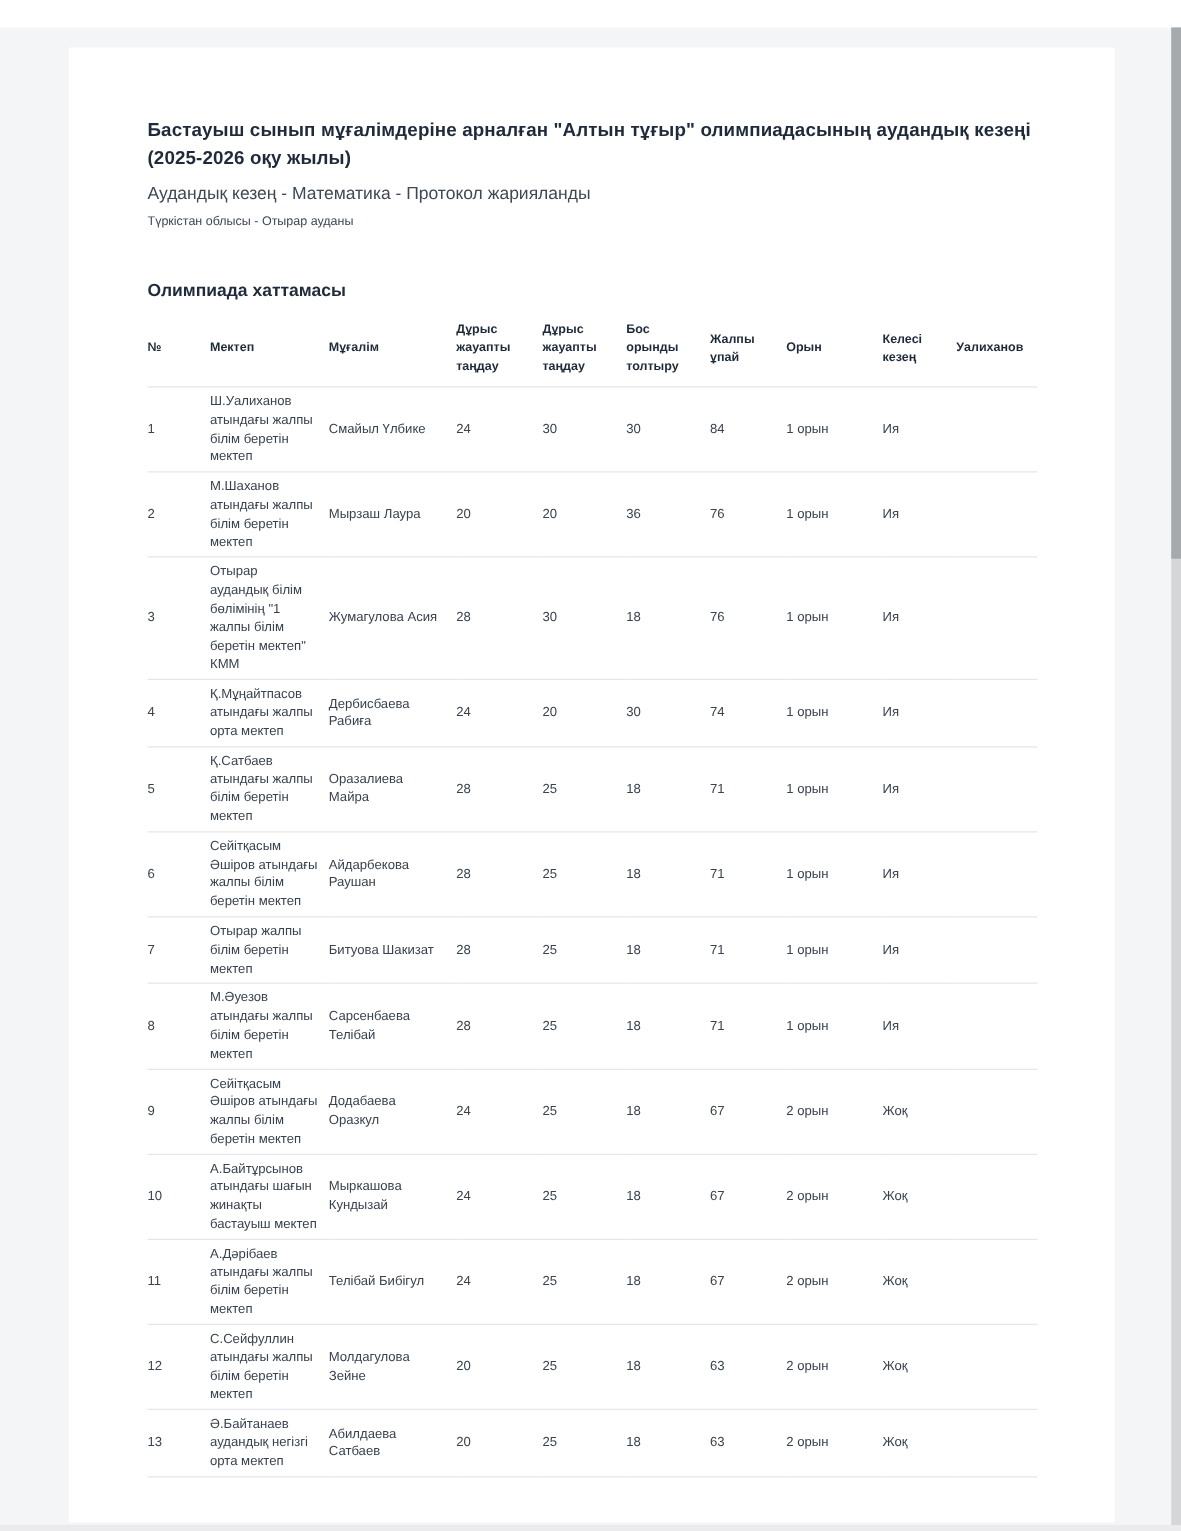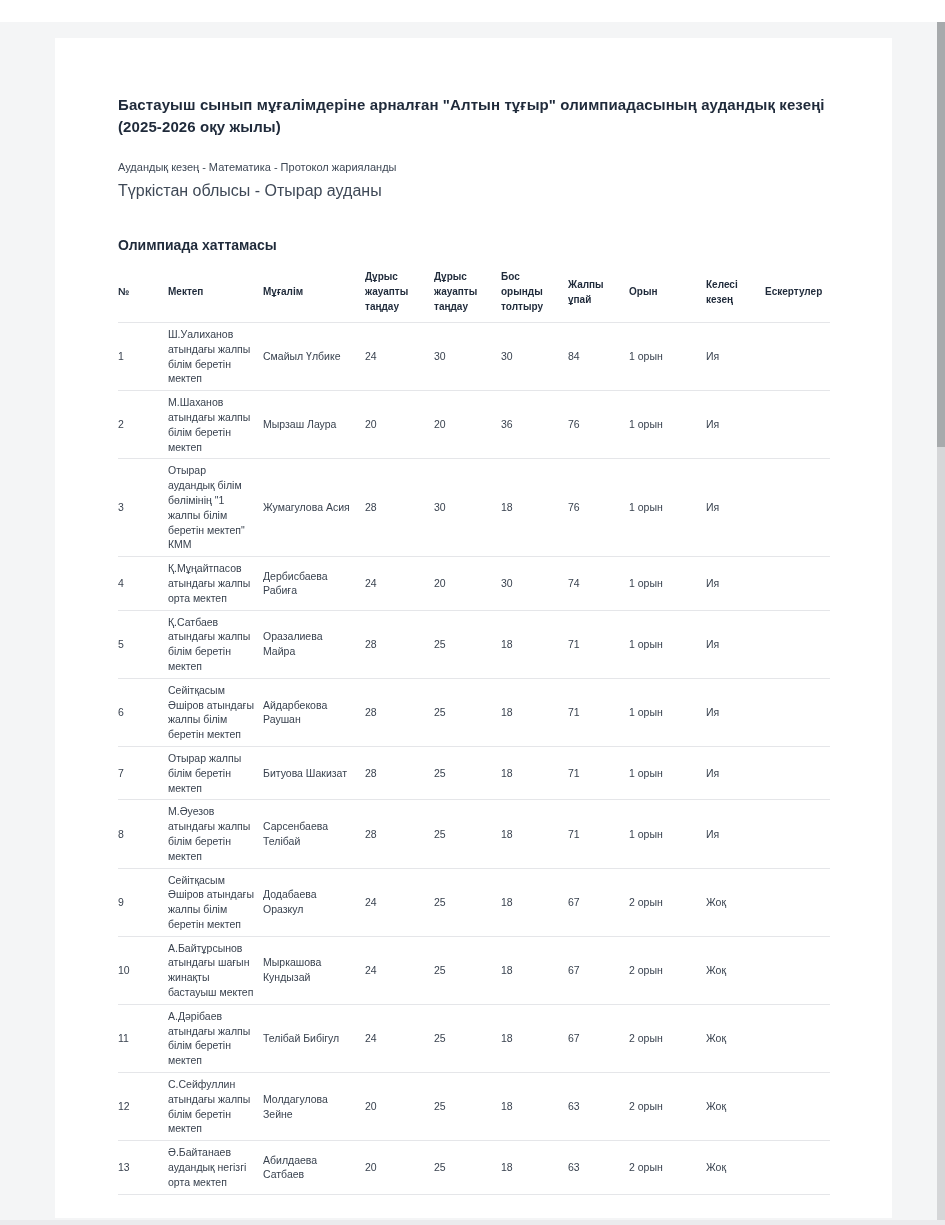--- a/index.html
+++ b/index.html
@@ -46,28 +46,28 @@
     padding: 56px 62px 40px 63px;
     overflow: hidden;
   }
   .page-title {
     font-size: 15px; font-weight: bold;
     color: var(--text-primary);
     line-height: 22px;
     letter-spacing: 0.1px;
   }
   .page-subtitle {
-    margin-top: 22px;
-    font-size: 11px;
+    margin-top: 9px;
+    font-size: 14px;
     color: var(--text-secondary);
     line-height: 14px;
   }
   .page-location {
     margin-top: 10px;
-    font-size: 16px;
+    font-size: 10px;
     color: var(--text-secondary);
     line-height: 14px;
   }
   .section-title {
     margin-top: 39px;
     font-size: 14px; font-weight: bold;
     color: var(--text-primary);
   }
   table.protocol {
     margin-top: 10px;
@@ -124,21 +124,21 @@
       <tr>
         <th>№</th>
         <th>Мектеп</th>
         <th>Мұғалім</th>
         <th>Дұрыс жауапты таңдау</th>
         <th>Дұрыс жауапты таңдау</th>
         <th>Бос орынды толтыру</th>
         <th>Жалпы ұпай</th>
         <th>Орын</th>
         <th>Келесі кезең</th>
-        <th>Ескертулер</th>
+        <th>Уалиханов</th>
       </tr>
     </thead>
     <tbody>
         <tr>
           <td>1</td>
           <td>Ш.Уалиханов атындағы жалпы білім беретін мектеп</td>
           <td>Смайыл Үлбике</td>
           <td>24</td>
           <td>30</td>
           <td>30</td>

